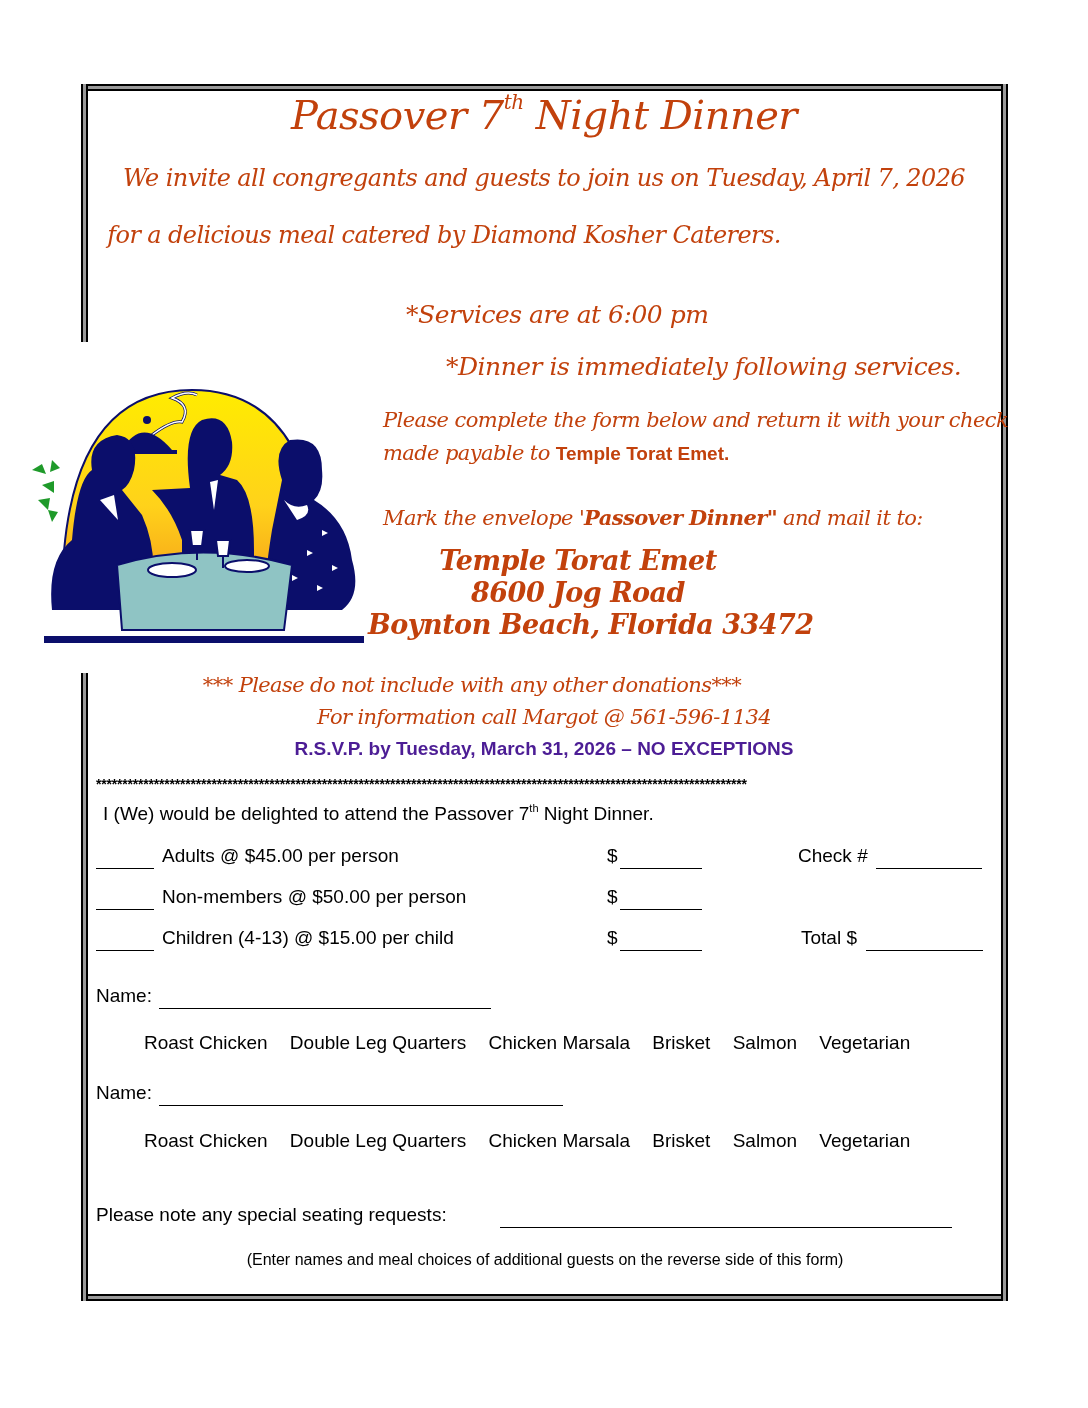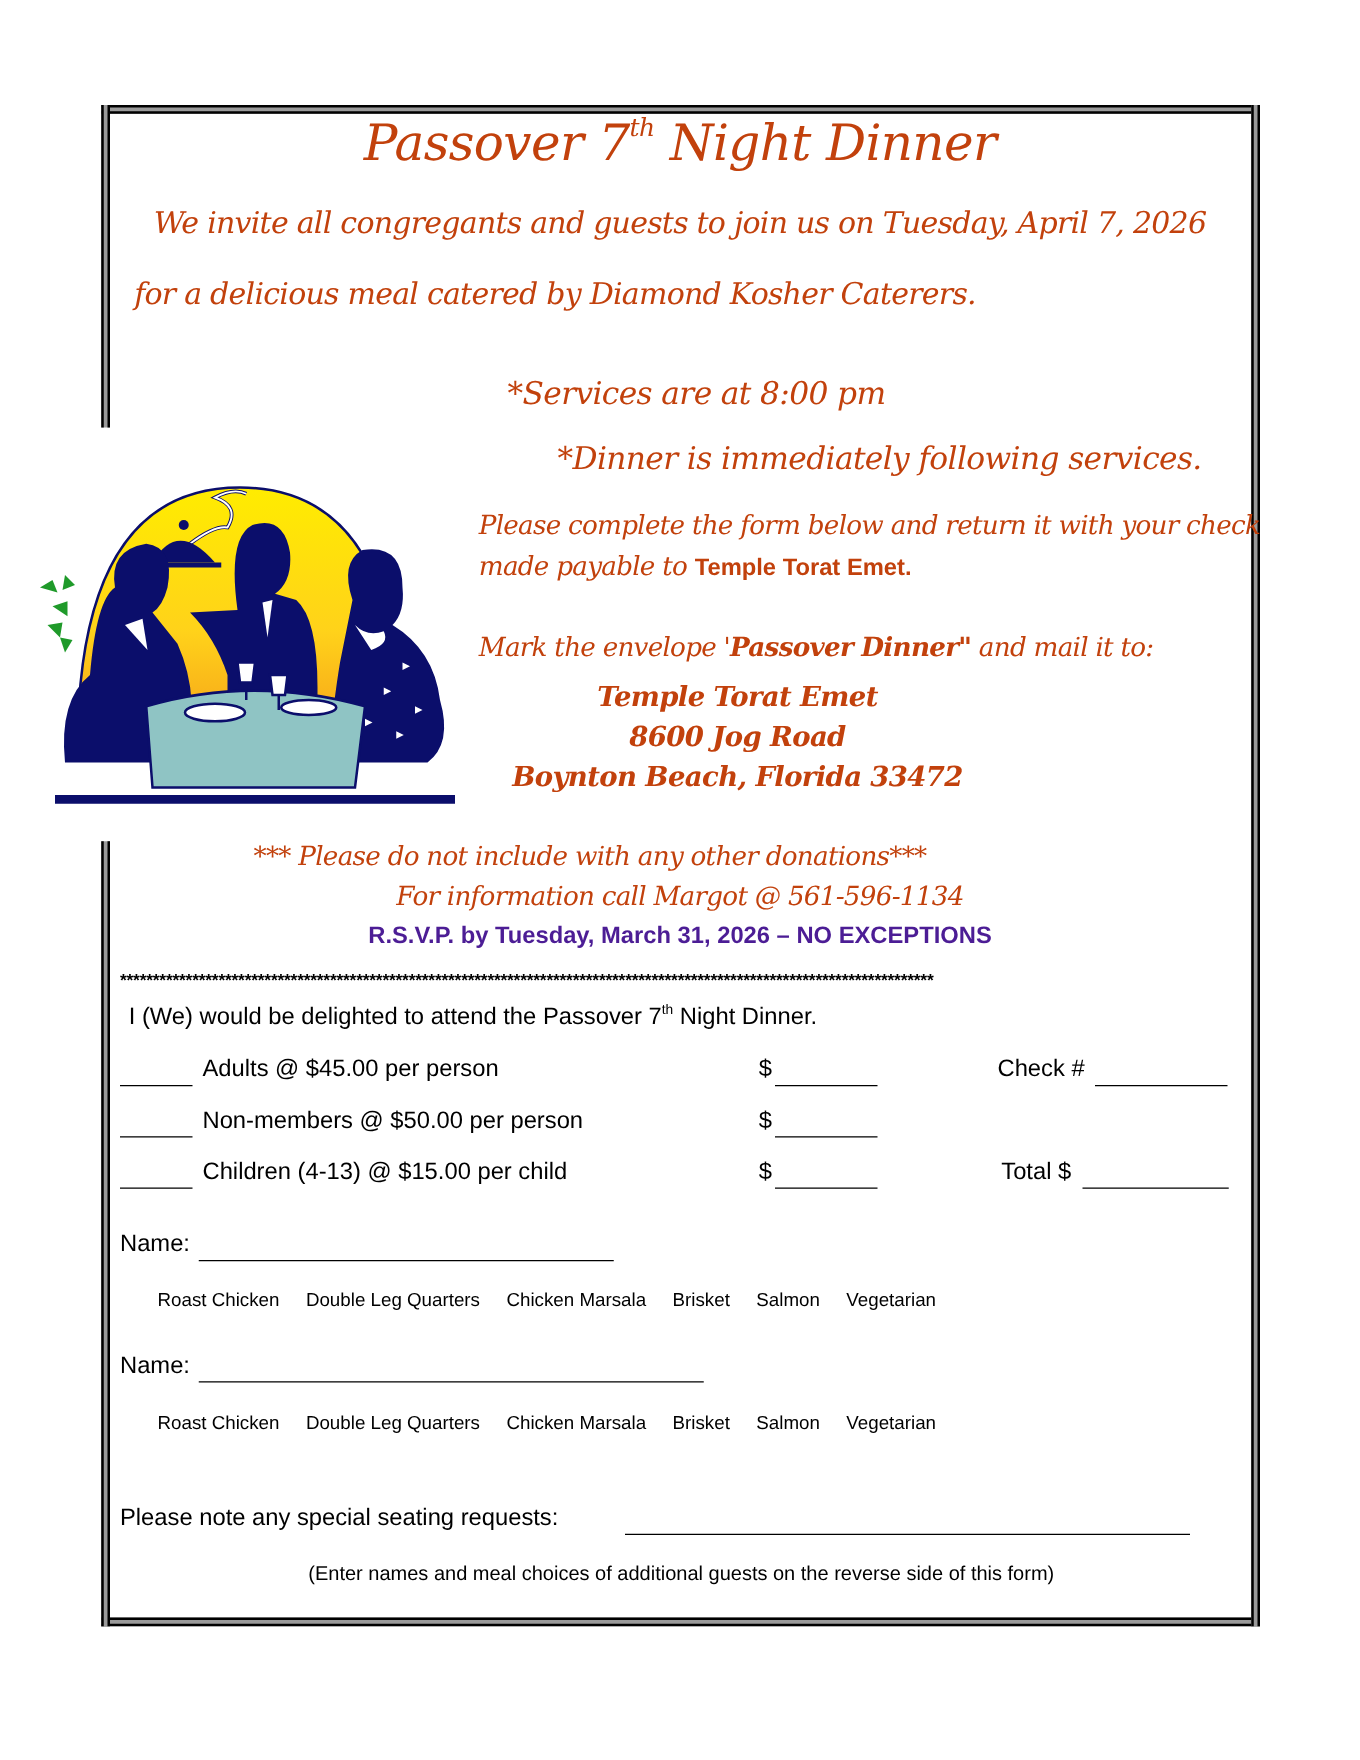--- a/index.html
+++ b/index.html
@@ -26,58 +26,58 @@
     .title sup { font-size:20px; vertical-align:top; position:relative; top:-2px; }
     .invite1 { left:0; width:1088px; top:164px; text-align:center; font-size:24px; letter-spacing:-0.6px; }
     .invite2 { left:0; width:888px; top:221px; text-align:center; font-size:24px; letter-spacing:-0.6px; }
     .services { left:406px; top:300px; font-size:25px; letter-spacing:-0.5px; }
     .dinner { left:446px; top:352px; font-size:25px; letter-spacing:-0.5px; }
     .complete1 { left:383px; top:408px; font-size:21px; letter-spacing:-0.6px; }
     .complete2 { left:383px; top:441px; font-size:21px; letter-spacing:-0.6px; }
     .complete2 b { font-family:"Liberation Sans", sans-serif; font-style:normal; font-weight:bold; font-size:19px; letter-spacing:0; }
     .mark { left:383px; top:505px; font-size:21px; letter-spacing:-0.6px; }
     .mark b { font-weight:bold; }
-    .addr { left:380px; width:420px; text-align:center; font-size:22px; font-weight:bold; letter-spacing:-0.5px; }
+    .addr { left:368px; width:420px; text-align:center; font-size:27px; font-weight:bold; letter-spacing:-0.5px; }
     .addr1 { top:545px; }
     .addr2 { top:577px; }
     .addr3 { top:609px; }
 
     .noinclude { left:0; width:944px; top:673px; text-align:center; font-size:21px; letter-spacing:-0.6px; }
     .info { left:0; width:1088px; top:705px; text-align:center; font-size:21px; letter-spacing:-0.6px; }
     .rsvp { left:0; width:1088px; top:738px; text-align:center; font-size:19px; font-weight:bold; color:#4c1d95; }
     .stars { left:96px; top:776px; width:890px; overflow:hidden; font-size:14px; font-weight:bold; letter-spacing:-0.2px; }
     .attend { left:103px; top:803px; font-size:19px; }
     .attend sup { font-size:11px; vertical-align:top; position:relative; top:-1px; }
 
     .row { font-size:19px; }
     .blank { display:inline-block; border-bottom:1.5px solid #000; height:17px; vertical-align:baseline; }
 
     .name-label { font-size:19px; }
-    .meal-row { left:126px; font-size:15px; }
+    .meal-row { left:144px; font-size:19px; }
     .meal-row span { margin-right:17px; }
 
     .seating { left:96px; top:1204px; font-size:19px; }
     .note { left:0; width:1090px; top:1251px; text-align:center; font-size:16px; }
 
     .illustration { position:absolute; left:22px; top:360px; width:344px; height:288px; }
   </style>
 </head>
 <body>
 
 <div class="frame-top"></div>
 <div class="frame-bottom"></div>
 <div class="frame-right"></div>
 <div class="frame-left-top"></div>
 <div class="frame-left-bottom"></div>
 
 <div class="abs script title"><span>Passover 7</span><sup>th</sup><span> Night Dinner</span></div>
 <div class="abs script invite1">We invite all congregants and guests to join us on Tuesday, April 7, 2026</div>
 <div class="abs script invite2">for a delicious meal catered by Diamond Kosher Caterers.</div>
 
-<div class="abs script services">*Services are at 8:00 pm</div>
+<div class="abs script services">*Services are at 6:00 pm</div>
 <div class="abs script dinner">*Dinner is immediately following services.</div>
 
 <svg class="illustration" viewBox="0 0 344 288" xmlns="http://www.w3.org/2000/svg">
   <defs>
     <linearGradient id="sun" x1="0" y1="0" x2="0" y2="1">
       <stop offset="0" stop-color="#ffec00"></stop>
       <stop offset="0.55" stop-color="#ffd21a"></stop>
       <stop offset="1" stop-color="#f49a1a"></stop>
     </linearGradient>
   </defs>

